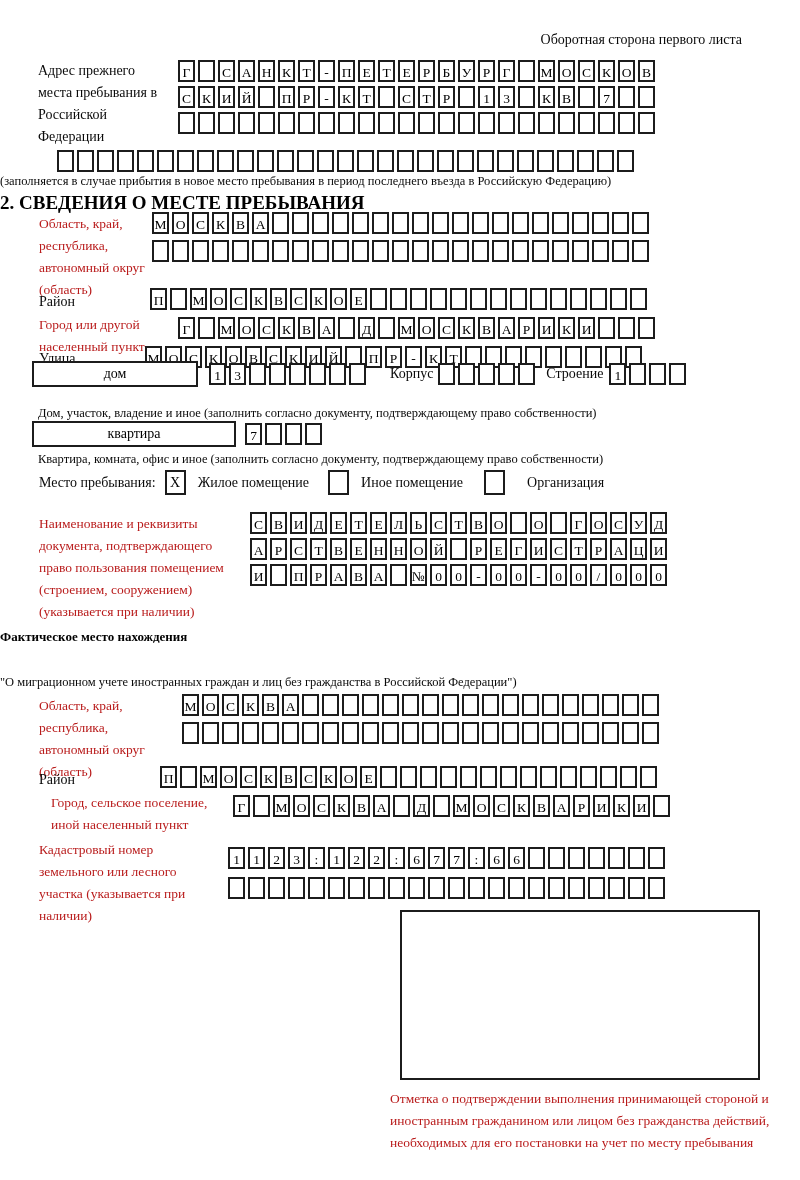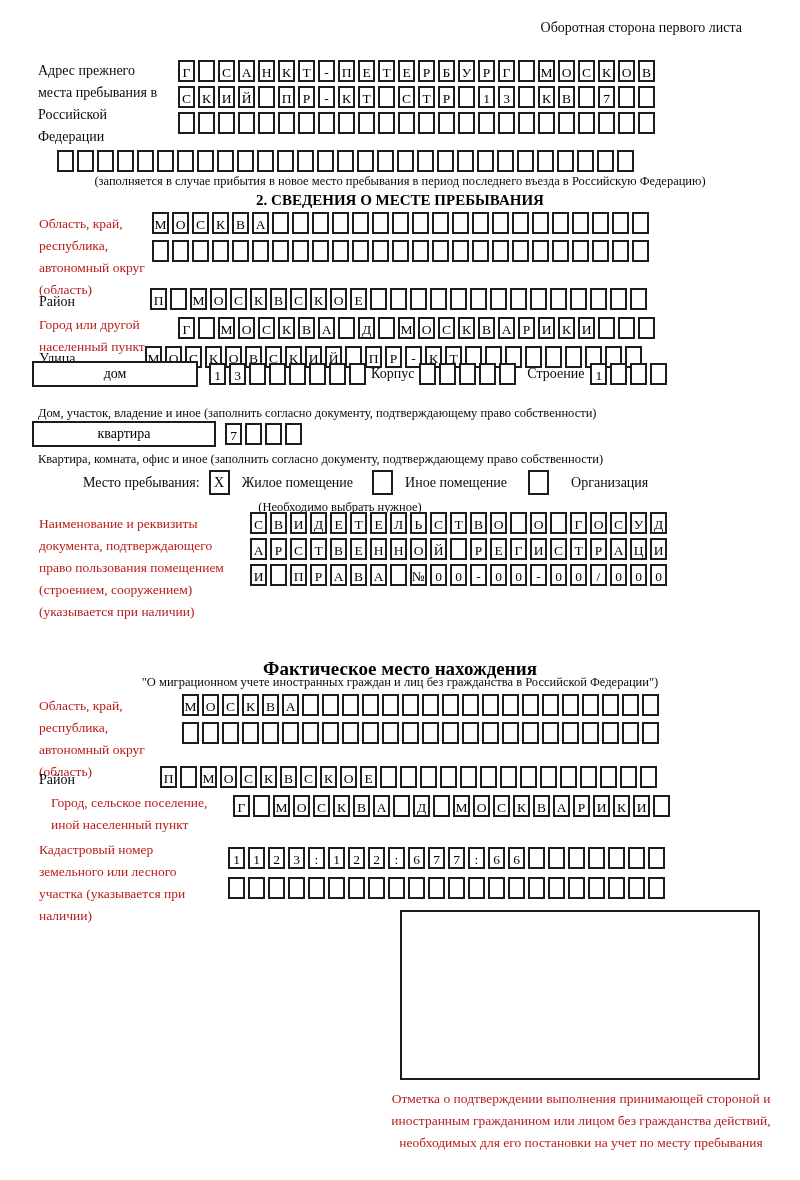--- a/index.html
+++ b/index.html
@@ -5,50 +5,50 @@
   * { margin:0; padding:0; box-sizing:border-box; }
   html,body { background:#fff; }
   .page {
     position:relative; width:800px; height:1180px; background:#fff;
     font-family:"Liberation Serif", serif; color:#000; overflow:hidden;
   }
   .abs { position:absolute; }
   .lbl { font-size:14px; line-height:22px; color:#0a0a0a; }
   .lbl-sm { font-size:13.5px; line-height:22px; color:#b91c1c; }
   .cap { font-size:12.5px; line-height:15px; color:#0a0a0a; }
-  .center { text-align:center; }
+  .center { text-align:left; }
   .bold { font-weight:bold; }
   .cellrow { display:flex; column-gap:3px; }
   .cell {
     width:17px; height:22px; border:2px solid #1c1c1c; background:#fff;
     font-size:13.5px; line-height:21px; text-align:center; flex:0 0 auto;
   }
   .stack4 .cellrow { margin-bottom:4px; }
   .stack6 .cellrow { margin-bottom:6px; }
   .stack8 .cellrow { margin-bottom:8px; }
   .bigbox {
     height:26px; border:2px solid #1c1c1c; background:#fff;
     display:flex; align-items:center; justify-content:center;
     font-size:14px; flex:0 0 auto;
   }
   .inline-row { display:flex; align-items:center; }
   .checkbox {
     width:21px; height:25px; border:2px solid #1c1c1c; background:#fff;
     font-size:14px; line-height:22px; text-align:center; flex:0 0 auto;
   }
   .stampbox { border:2px solid #1c1c1c; background:#fff; }
-  .title-lg { font-size:15px; }
-  .title-md { font-size:19px;margin-top:29px; }
+  .title-lg { font-size:19px; }
+  .title-md { font-size:13px; }
 </style>
 </head>
 <body>
 
 <div class="page">
 
-  <div class="abs lbl" style="top:17px; right:58px;">Оборотная сторона первого листа</div>
+  <div class="abs lbl" style="top:29px; right:58px;">Оборотная сторона первого листа</div>
 
   <div class="abs lbl" style="left:38px; top:60px; width:130px;">Адрес прежнего места пребывания в Российской Федерации</div>
   <div class="abs stack4" style="left:178px; top:60px;">
     <div class="cellrow">
         <div class="cell">Г</div>
         <div class="cell"></div>
         <div class="cell">С</div>
         <div class="cell">А</div>
         <div class="cell">Н</div>
         <div class="cell">К</div>
@@ -310,61 +310,60 @@
     <div class="cellrow" style="margin-left:11px;">
         <div class="cell">1</div>
         <div class="cell">3</div>
         <div class="cell"></div>
         <div class="cell"></div>
         <div class="cell"></div>
         <div class="cell"></div>
         <div class="cell"></div>
         <div class="cell"></div>
       </div>
-    <div class="lbl" style="margin-left:5px;">Корпус</div>
+    <div class="lbl" style="margin-left:24px;">Корпус</div>
     <div class="cellrow" style="margin-left:5px;">
         <div class="cell"></div>
         <div class="cell"></div>
         <div class="cell"></div>
         <div class="cell"></div>
         <div class="cell"></div>
       </div>
     <div class="lbl" style="margin-left:11px;">Строение</div>
     <div class="cellrow" style="margin-left:6px;">
         <div class="cell">1</div>
         <div class="cell"></div>
         <div class="cell"></div>
         <div class="cell"></div>
       </div>
   </div>
   <div class="abs cap" style="left:38px; top:406px;">Дом, участок, владение и иное (заполнить согласно документу, подтверждающему право собственности)</div>
 
   <div class="abs inline-row" style="left:32px; top:421px;">
-    <div class="bigbox" style="width:184px;">
+    <div class="bigbox" style="width:204px;">
       <span>квартира</span>
     </div>
     <div class="cellrow" style="margin-left:9px;">
         <div class="cell">7</div>
         <div class="cell"></div>
         <div class="cell"></div>
         <div class="cell"></div>
       </div>
   </div>
   <div class="abs cap" style="left:38px; top:452px;text-align:right;">Квартира, комната, офис и иное (заполнить согласно документу, подтверждающему право собственности)</div>
 
-  <div class="abs inline-row" style="left:39px; top:470px;margin-left:44px;">
+  <div class="abs inline-row" style="left:39px; top:470px;">
     <div class="lbl">Место пребывания:</div>
     <div class="checkbox" style="margin-left:9px;">X</div>
     <div class="lbl" style="margin-left:12px;text-align:right;">Жилое помещение</div>
     <div class="checkbox" style="margin-left:19px;"></div>
     <div class="lbl" style="margin-left:12px;">Иное помещение</div>
     <div class="checkbox" style="margin-left:21px;"></div>
     <div class="lbl" style="margin-left:22px;">Организация</div>
   </div>
-  <div class="abs cap center" style="left:155px; top:500px; width:370px;">(Необходимо выбрать нужное)</div>
 
   <div class="abs lbl-sm" style="left:39px; top:513px; width:205px;">Наименование и реквизиты документа, подтверждающего право пользования помещением (строением, сооружением) (указывается при наличии)</div>
   <div class="abs stack4" style="left:250px; top:512px;">
     <div class="cellrow">
         <div class="cell">С</div>
         <div class="cell">В</div>
         <div class="cell">И</div>
         <div class="cell">Д</div>
         <div class="cell">Е</div>
         <div class="cell">Т</div>

